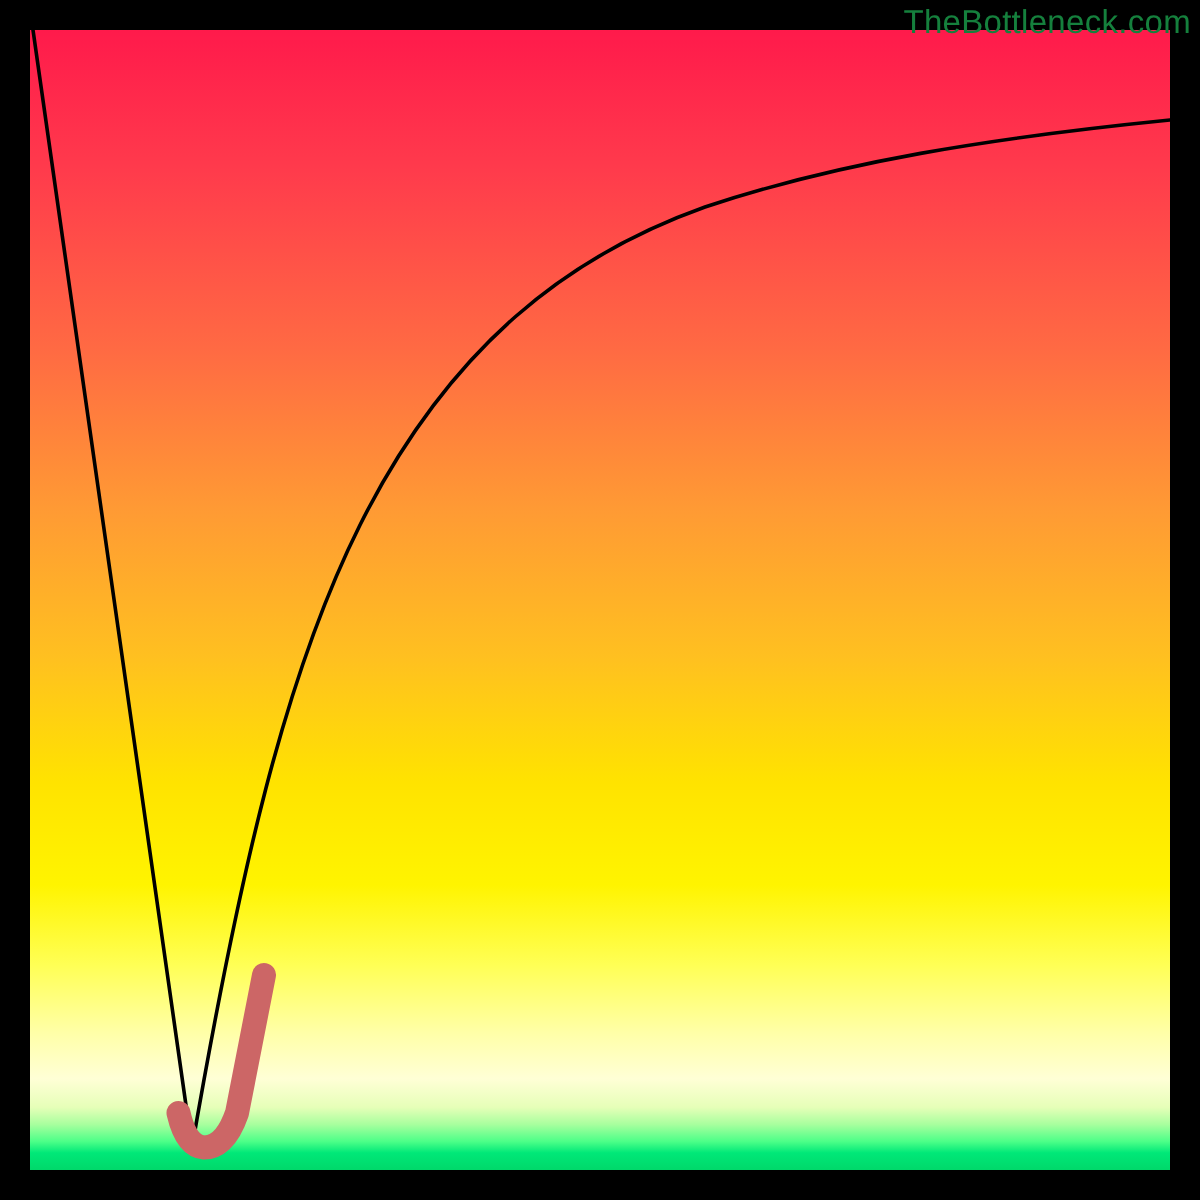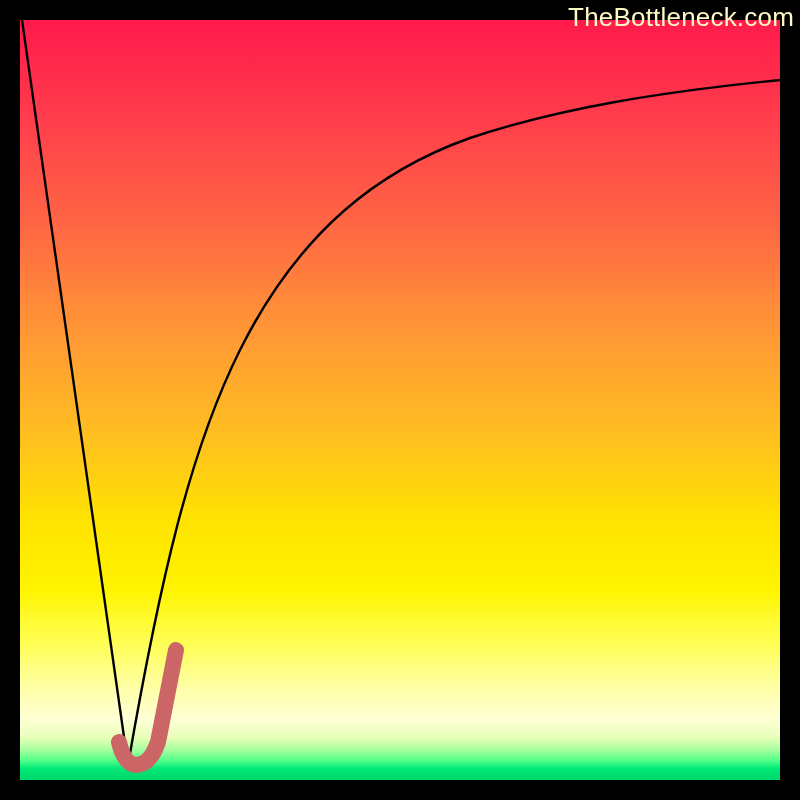--- a/index.html
+++ b/index.html
@@ -55,22 +55,22 @@
     position: absolute;
     left: 0;
     top: 0;
     width: 760px;
     height: 760px;
   }
   .watermark {
     position: absolute;
     top: 2px;
     right: 6px;
-    color: #fef9c3;
-    font-size: 26px;
+    color: #15803d;
+    font-size: 22px;
     letter-spacing: 0.2px;
     user-select: none;
   }
 </style>
 </head>
 <body>
 
 <div class="stage">
 
   <div class="plot">

